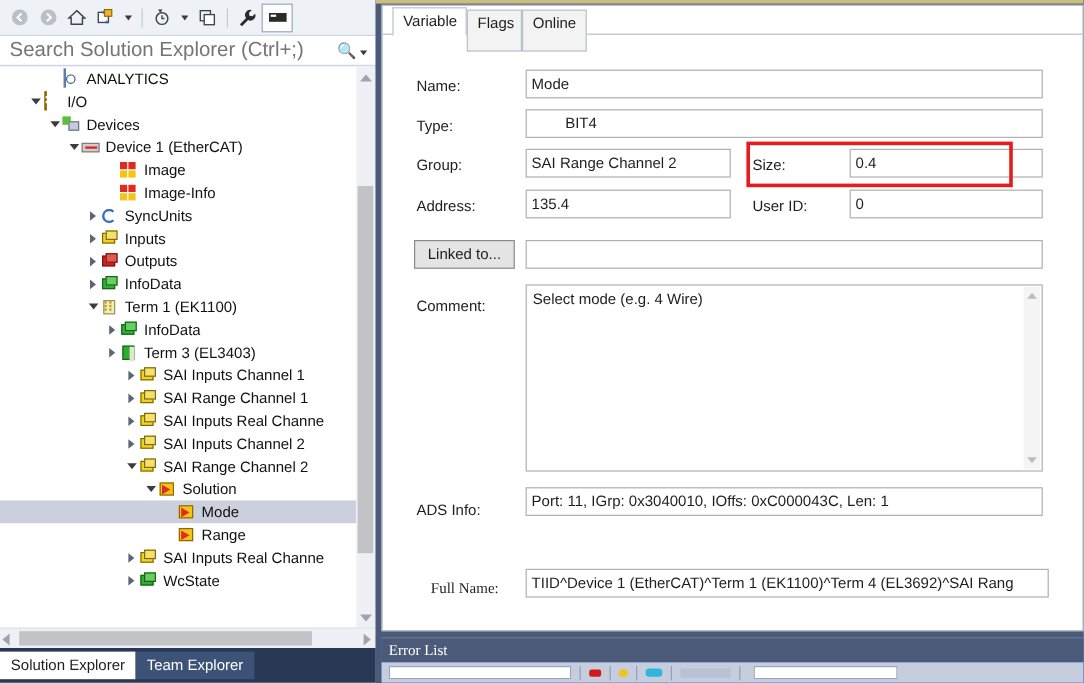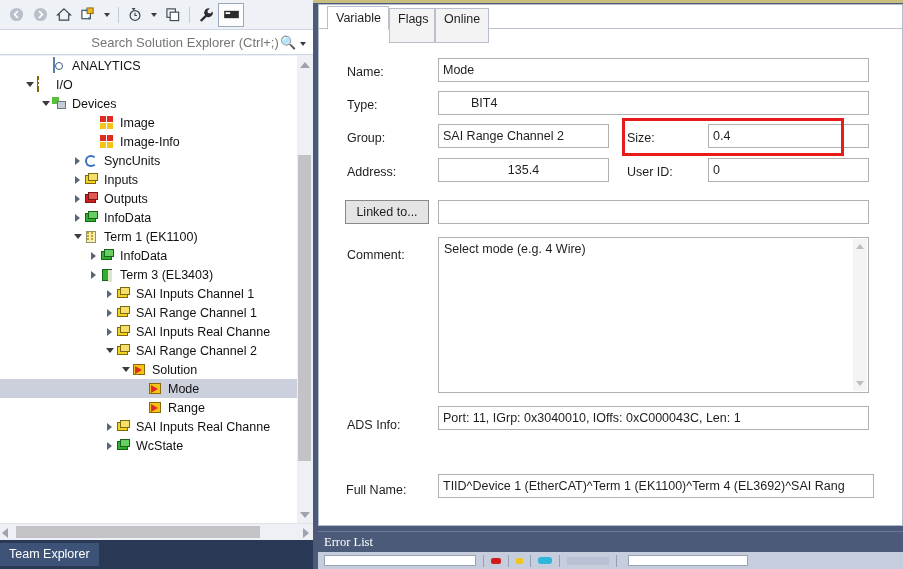--- a/index.html
+++ b/index.html
@@ -17,22 +17,22 @@
   .se-toolbar{position:absolute;left:0;top:0;width:313px;height:30px;background:#eef1f6;
               border-bottom:1px solid #cfd6e4;display:flex;align-items:center;padding-left:4px;box-sizing:border-box;}
   .tb-btn{width:24px;height:22px;display:flex;align-items:center;justify-content:center;cursor:pointer;}
   .tb-btn.sm{width:14px;}
   .tb-btn.sel{border:1px solid #9aa7bd;background:#fdfdfd;box-sizing:border-box;width:26px;height:24px;}
   .tb-sep{width:1px;height:16px;background:#c3cbd9;margin:0 4px;}
   .caret{width:0;height:0;border-left:3.5px solid transparent;border-right:3.5px solid transparent;border-top:4px solid #3b3b3b;}
 
   .se-search{position:absolute;left:0;top:30px;width:313px;height:25px;background:#fff;
              border-bottom:1px solid #cfd6e4;box-sizing:border-box;display:flex;align-items:center;}
-  .se-search input{border:0;outline:0;flex:1;font-family:"Liberation Sans",sans-serif;font-size:13px;
-             color:#6d6d6d;padding-left:8px;background:transparent;text-align:right;}
+  .se-search input{border:0;outline:0;flex:1;font-family:"Liberation Sans",sans-serif;font-size:17px;
+             color:#6d6d6d;padding-left:8px;background:transparent;}
   .se-search .mag{margin-right:3px;color:#4a5a75;font-size:13px;}
   .se-search .mag-caret{margin-right:7px;}
 
   .se-tree{position:absolute;left:0;top:56px;width:297px;height:467px;background:#fff;overflow:hidden;}
   .row{height:19px;display:flex;align-items:center;white-space:nowrap;cursor:pointer;font-size:12.5px;color:#111;}
   .row.selected{background:#ccd0dd;}
   .twisty{width:11px;height:19px;display:flex;align-items:center;justify-content:center;flex:0 0 11px;}
   .twisty .tri-r{width:0;height:0;border-top:4px solid transparent;border-bottom:4px solid transparent;border-left:5px solid #5b6675;}
   .twisty .tri-d{width:0;height:0;border-left:4px solid transparent;border-right:4px solid transparent;border-top:5px solid #3c3c3c;}
   .ico{width:17px;height:16px;margin-right:4px;flex:0 0 17px;position:relative;}
@@ -215,20 +215,30 @@
           <span class="twisty">
             <span class="tri-d"></span>
           </span>
           <span class="ico">
             <span class="i-dev2"></span>
             <span class="i-dev3"></span>
           </span>
           <span class="lbl">Devices</span>
         </div>
         <div class="row">
+          <span style="display:inline-block;width:56px;flex:0 0 56px;"></span>
+          <span class="twisty">
+            <span class="tri-d"></span>
+          </span>
+          <span class="ico">
+            <span class="i-ecat"></span>
+          </span>
+          <span class="lbl">Device 1 (EtherCAT)</span>
+        </div>
+        <div class="row">
           <span style="display:inline-block;width:88px;flex:0 0 88px;"></span>
           <span class="twisty"></span>
           <span class="ico">
             <span class="i-img-a"></span>
             <span class="i-img-b"></span>
             <span class="i-img-c"></span>
             <span class="i-img-d"></span>
           </span>
           <span class="lbl">Image</span>
         </div>
@@ -343,20 +353,31 @@
         <div class="row">
           <span style="display:inline-block;width:104px;flex:0 0 104px;"></span>
           <span class="twisty">
             <span class="tri-r"></span>
           </span>
           <span class="ico">
             <span class="i-box y1"></span>
             <span class="i-box2 y2"></span>
           </span>
           <span class="lbl">SAI Inputs Real Channe</span>
+        </div>
+        <div class="row">
+          <span style="display:inline-block;width:104px;flex:0 0 104px;"></span>
+          <span class="twisty">
+            <span class="tri-r"></span>
+          </span>
+          <span class="ico">
+            <span class="i-box y1"></span>
+            <span class="i-box2 y2"></span>
+          </span>
+          <span class="lbl">SAI Inputs Channel 2</span>
         </div>
         <div class="row">
           <span style="display:inline-block;width:104px;flex:0 0 104px;"></span>
           <span class="twisty">
             <span class="tri-d"></span>
           </span>
           <span class="ico">
             <span class="i-box y1"></span>
             <span class="i-box2 y2"></span>
           </span>
@@ -422,20 +443,21 @@
     </div>
     <div class="se-vthumb"></div>
 
     <div class="se-hsb">
       <span class="hsb-l"></span>
       <div class="se-hthumb"></div>
       <span class="hsb-r"></span>
     </div>
 
     <div class="se-tabs" id="se-tabs">
+        <div class="se-tab active">Solution Explorer</div>
         <div class="se-tab inactive">Team Explorer</div>
       </div>
   </div>
 
   <div class="doc">
     <div class="doc-top"></div>
 
     <div class="doc-body">
 
       <div class="tabstrip">
@@ -451,40 +473,40 @@
 
         <span class="flabel" style="left:28px;top:68px;">Type:</span>
         <div class="finput" style="left:119px;top:61px;width:431px;padding-left:32px;">BIT4</div>
 
         <span class="flabel" style="left:28px;top:101px;">Group:</span>
         <div class="finput" style="left:119px;top:94px;width:171px;">SAI Range Channel 2</div>
         <span class="flabel" style="left:308px;top:101px;">Size:</span>
         <div class="finput" style="left:389px;top:94px;width:161px;">0.4</div>
 
         <span class="flabel" style="left:28px;top:135px;">Address:</span>
-        <div class="finput" style="left:119px;top:128px;width:171px;text-align:center;">135.4</div>
+        <div class="finput" style="left:119px;top:128px;width:171px;">135.4</div>
         <span class="flabel" style="left:308px;top:135px;">User ID:</span>
         <div class="finput" style="left:389px;top:128px;width:161px;">0</div>
 
         <div class="fbtn" style="left:26px;top:170px;width:84px;">Linked to...</div>
         <div class="finput" style="left:119px;top:170px;width:431px;"></div>
 
         <span class="flabel" style="left:28px;top:218px;">Comment:</span>
         <div class="ftext" style="left:119px;top:207px;width:431px;height:156px;">
           <span>Select mode (e.g. 4 Wire)</span>
           <div class="ta-sb">
             <span class="ta-up"></span>
             <span class="ta-dn"></span>
           </div>
         </div>
 
         <span class="flabel" style="left:28px;top:388px;">ADS Info:</span>
         <div class="finput" style="left:119px;top:376px;width:431px;">Port: 11, IGrp: 0x3040010, IOffs: 0xC000043C, Len: 1</div>
 
-        <span class="flabel" style="left:27px;top:453px;">Full Name:</span>
+        <span class="flabel" style="left:40px;top:453px;font-family:Liberation Serif, serif;">Full Name:</span>
         <div class="finput" style="left:119px;top:444px;width:436px;">TIID^Device 1 (EtherCAT)^Term 1 (EK1100)^Term 4 (EL3692)^SAI Rang</div>
 
         <div class="redbox" style="left:303px;top:88px;width:222px;height:38px;"></div>
       </div>
     </div>
 
     <div class="errpanel">
       <div class="err-title">Error List</div>
       <div class="err-tools">
         <div class="err-search"></div>

